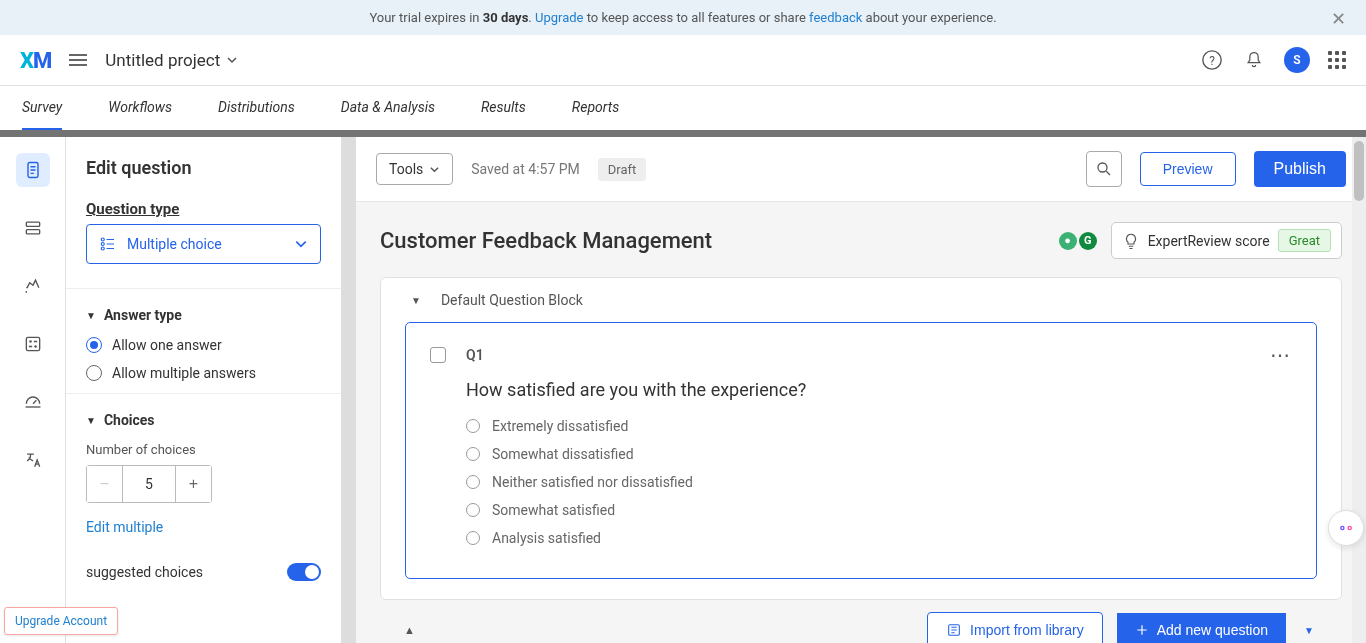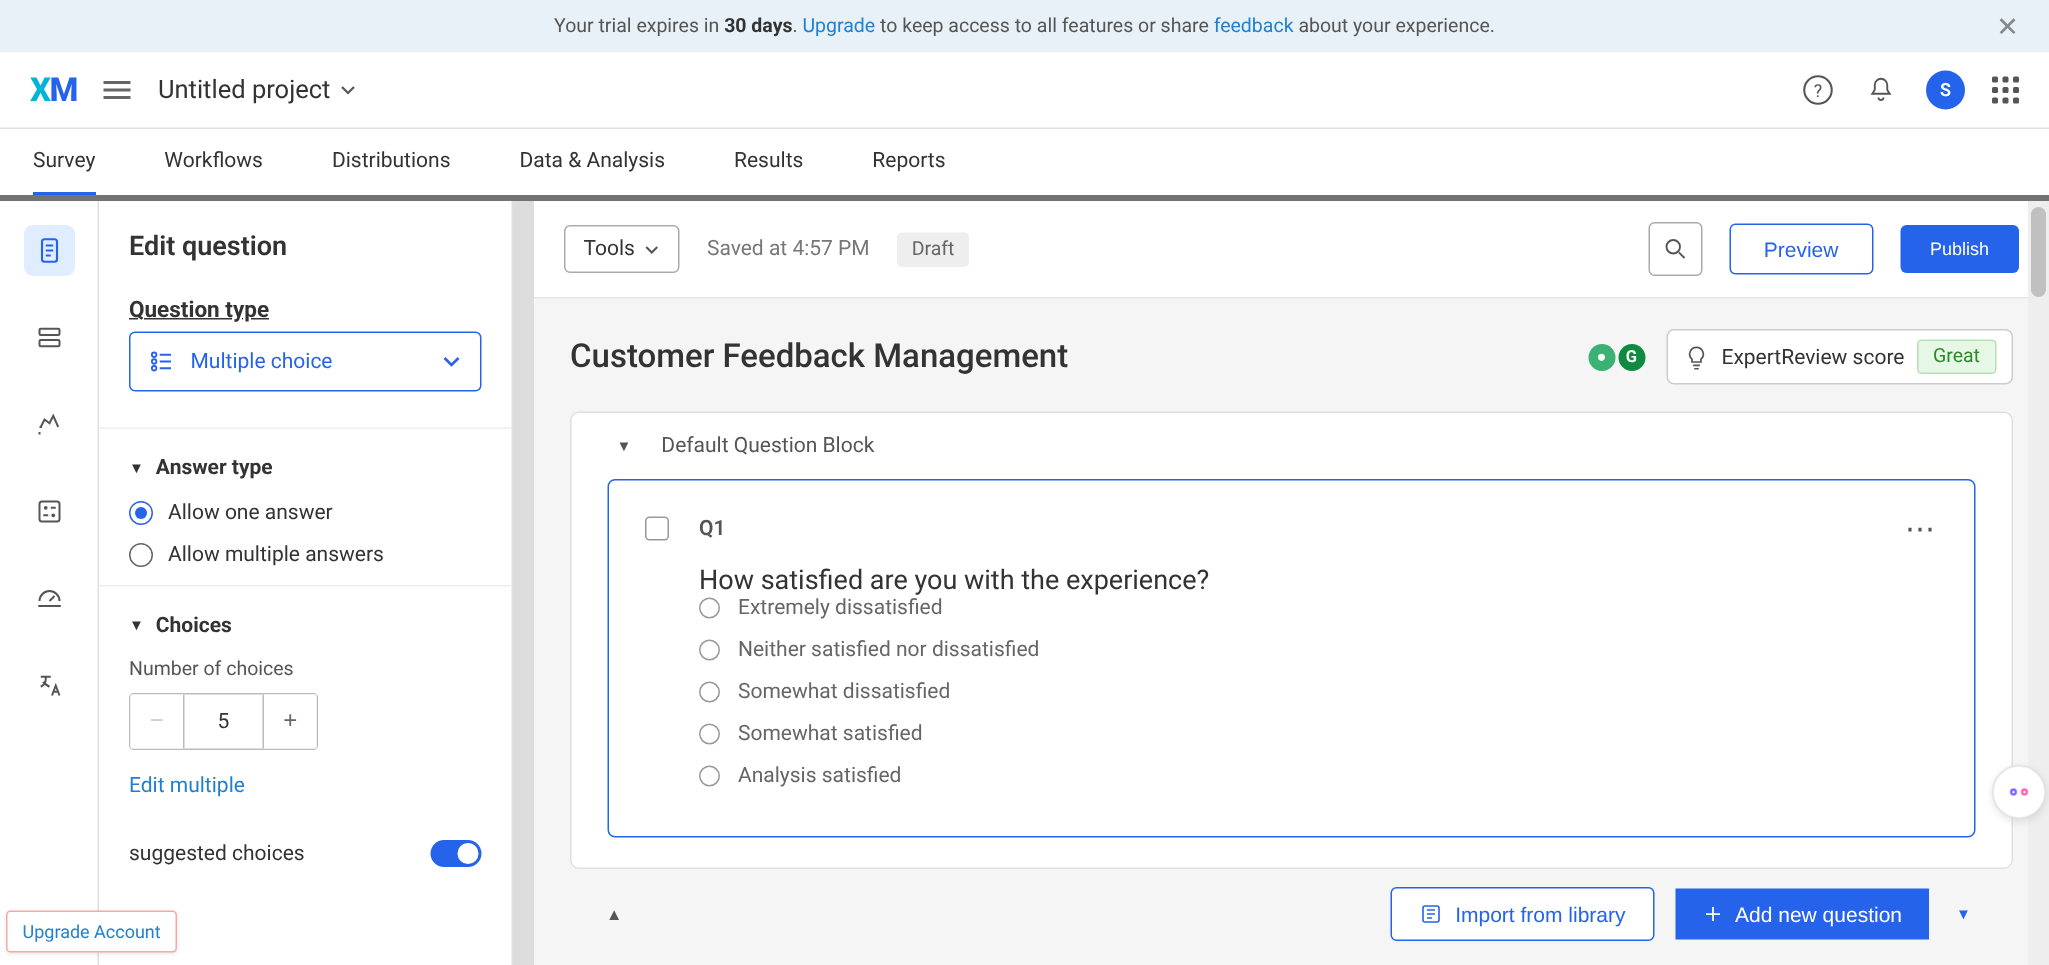--- a/index.html
+++ b/index.html
@@ -16,21 +16,21 @@
 .logo .m { color: #2563eb; }
 .hamburger { display: flex; flex-direction: column; gap: 3px; cursor: pointer; }
 .hamburger span { width: 18px; height: 2px; background: #666; }
 .project-title { font-size: 17px; color: #333; display: flex; align-items: center; gap: 6px; cursor: pointer; }
 .spacer { flex: 1; }
 .top-icon { width: 24px; height: 24px; display: flex; align-items: center; justify-content: center; cursor: pointer; color: #555; }
 .avatar { width: 26px; height: 26px; border-radius: 50%; background: #2563eb; color: #fff; display: flex; align-items: center; justify-content: center; font-size: 12px; font-weight: 600; }
 .apps-grid { display: grid; grid-template-columns: repeat(3, 4px); grid-template-rows: repeat(3, 4px); gap: 3px; cursor: pointer; }
 .apps-grid span { background: #555; width: 4px; height: 4px; border-radius: 1px; }
 
-.tabs { display: flex; padding: 0 22px; border-bottom: 4px solid #737373; gap: 46px; }
+.tabs { display: flex; padding: 0 22px; border-bottom: 7px solid #737373; gap: 46px; font-style: italic; }
 .tab { padding: 13px 0; font-size: 14px; color: #333; cursor: pointer; border-bottom: 2px solid transparent; }
 .tab.active { border-bottom-color: #2563eb; }
 
 .main { display: flex; height: calc(100vh - 131px); }
 
 .rail { width: 66px; border-right: 1px solid #e0e0e0; display: flex; flex-direction: column; align-items: center; padding-top: 16px; gap: 24px; position: relative; }
 .rail-item { width: 34px; height: 34px; display: flex; align-items: center; justify-content: center; border-radius: 6px; cursor: pointer; color: #555; }
 .rail-item.active { background: #e0ecff; color: #2563eb; }
 
 .sidebar { width: 276px; border-right: 1px solid #e0e0e0; padding: 20px 20px; overflow-y: auto; position: relative; }
@@ -58,39 +58,39 @@
 .canvas-wrap { flex: 1; background: #f5f5f5; position: relative; display: flex; }
 .vscroll-placeholder { width: 14px; background: #ddd; }
 .canvas { flex: 1; display: flex; flex-direction: column; }
 
 .toolbar { background: #fff; padding: 14px 20px; display: flex; align-items: center; gap: 18px; border-bottom: 1px solid #e5e5e5; justify-content: flex-end; }
 .tools-btn { border: 1px solid #aaa; border-radius: 4px; padding: 7px 12px; display: flex; align-items: center; gap: 6px; cursor: pointer; background: #fff; font-size: 14px; }
 .saved-text { color: #777; font-size: 14px; }
 .draft-badge { background: #eee; color: #666; padding: 4px 10px; border-radius: 3px; font-size: 13px; }
 .search-btn { border: 1px solid #aaa; border-radius: 4px; width: 36px; height: 36px; display: flex; align-items: center; justify-content: center; cursor: pointer; background: #fff; }
 .preview-btn { border: 1px solid #2563eb; color: #2563eb; background: #fff; border-radius: 4px; padding: 8px 22px; cursor: pointer; font-size: 14px; }
-.publish-btn { background: #2563eb; color: #fff; border: none; border-radius: 4px; padding: 9px 20px; cursor: pointer; font-size: 12px; }
+.publish-btn { background: #2563eb; color: #fff; border: none; border-radius: 4px; padding: 9px 20px; cursor: pointer; font-size: 16px; }
 
 .survey-body { padding: 20px 24px; overflow-y: auto; flex: 1; }
 .survey-title-row { display: flex; align-items: center; margin-bottom: 18px; }
 .survey-title { font-size: 22px; font-weight: 500; color: #333; }
 .badges { margin-left: auto; display: flex; align-items: center; gap: 14px; }
 .g-badge { display: flex; gap: 2px; }
 .g-circle { width: 18px; height: 18px; border-radius: 50%; display:flex; align-items:center; justify-content:center; font-size:11px; color:#fff; font-weight:700; }
 .expert-box { border: 1px solid #ccc; border-radius: 5px; padding: 6px 10px; display: flex; align-items: center; gap: 8px; background: #fff; cursor: pointer; }
 .expert-box .score { background: #e6f7e6; color: #2a8a2a; padding: 3px 10px; border-radius: 3px; font-size: 13px; border: 1px solid #b8e0b8; }
 
 .block { background: #fff; border: 1px solid #e0e0e0; border-radius: 6px; }
 .block-head { padding: 14px 30px; display: flex; align-items: center; gap: 20px; font-size: 14px; color: #555; }
 .question-card { margin: 0 24px 20px; border: 1.5px solid #2563eb; border-radius: 5px; padding: 20px 24px; }
 .q-row { display: flex; align-items: center; gap: 20px; margin-bottom: 12px; }
 .q-check { width: 16px; height: 16px; border: 1.5px solid #999; border-radius: 3px; cursor: pointer; }
 .q-id { font-weight: 600; color: #555; font-size: 14px; }
 .q-more { margin-left: auto; cursor: pointer; font-size: 20px; letter-spacing: 2px; color: #555; }
-.q-text { font-size: 18px; color: #333; margin-left: 36px; }
+.q-text { font-size: 18px; color: #333; margin-left: 36px; margin-bottom: 18px; }
 .choice { display: flex; align-items: center; gap: 12px; margin-left: 36px; margin-bottom: 12px; font-size: 14px; color: #666; }
 .choice-radio { width: 14px; height: 14px; border: 1.5px solid #999; border-radius: 50%; }
 
 .bottombar { padding: 12px 24px; display: flex; align-items: center; gap: 14px; }
 .bottombar .tri { font-size: 11px; color: #555; cursor: pointer; }
 .import-btn { border: 1px solid #2563eb; color: #2563eb; background: #fff; border-radius: 4px; padding: 9px 18px; display: flex; align-items: center; gap: 8px; cursor: pointer; font-size: 14px; text-align: center; }
 .addq-btn { background: #2563eb; color: #fff; border: none; border-radius: 0; padding: 9px 18px; display: flex; align-items: center; gap: 8px; cursor: pointer; font-size: 14px; }
 .addq-caret { width: 18px; display:flex; align-items:center; justify-content:center; color: #2563eb; font-size:10px; cursor:pointer; }
 
 .upgrade-pill { position: fixed; left: 4px; bottom: 8px; background: #fff; border: 1px solid #fca5a5; border-radius: 3px; padding: 6px 10px; font-size: 12px; color: #2180d0; cursor: pointer; box-shadow: 0 1px 3px rgba(0,0,0,0.1); }
@@ -305,25 +305,25 @@
               <span class="q-id">Q1</span>
               <span class="q-more">⋯</span>
             </div>
             <div class="q-text">How satisfied are you with the experience?</div>
             <div class="choice">
                 <span class="choice-radio"></span>
                 <span>Extremely dissatisfied</span>
               </div>
             <div class="choice">
                 <span class="choice-radio"></span>
+                <span>Somewhat dissatisfied</span>
+              </div>
+            <div class="choice">
+                <span class="choice-radio"></span>
                 <span>Neither satisfied nor dissatisfied</span>
-              </div>
-            <div class="choice">
-                <span class="choice-radio"></span>
-                <span>Somewhat dissatisfied</span>
               </div>
             <div class="choice">
                 <span class="choice-radio"></span>
                 <span>Somewhat satisfied</span>
               </div>
             <div class="choice">
                 <span class="choice-radio"></span>
                 <span>Analysis satisfied</span>
               </div>
           </div>

